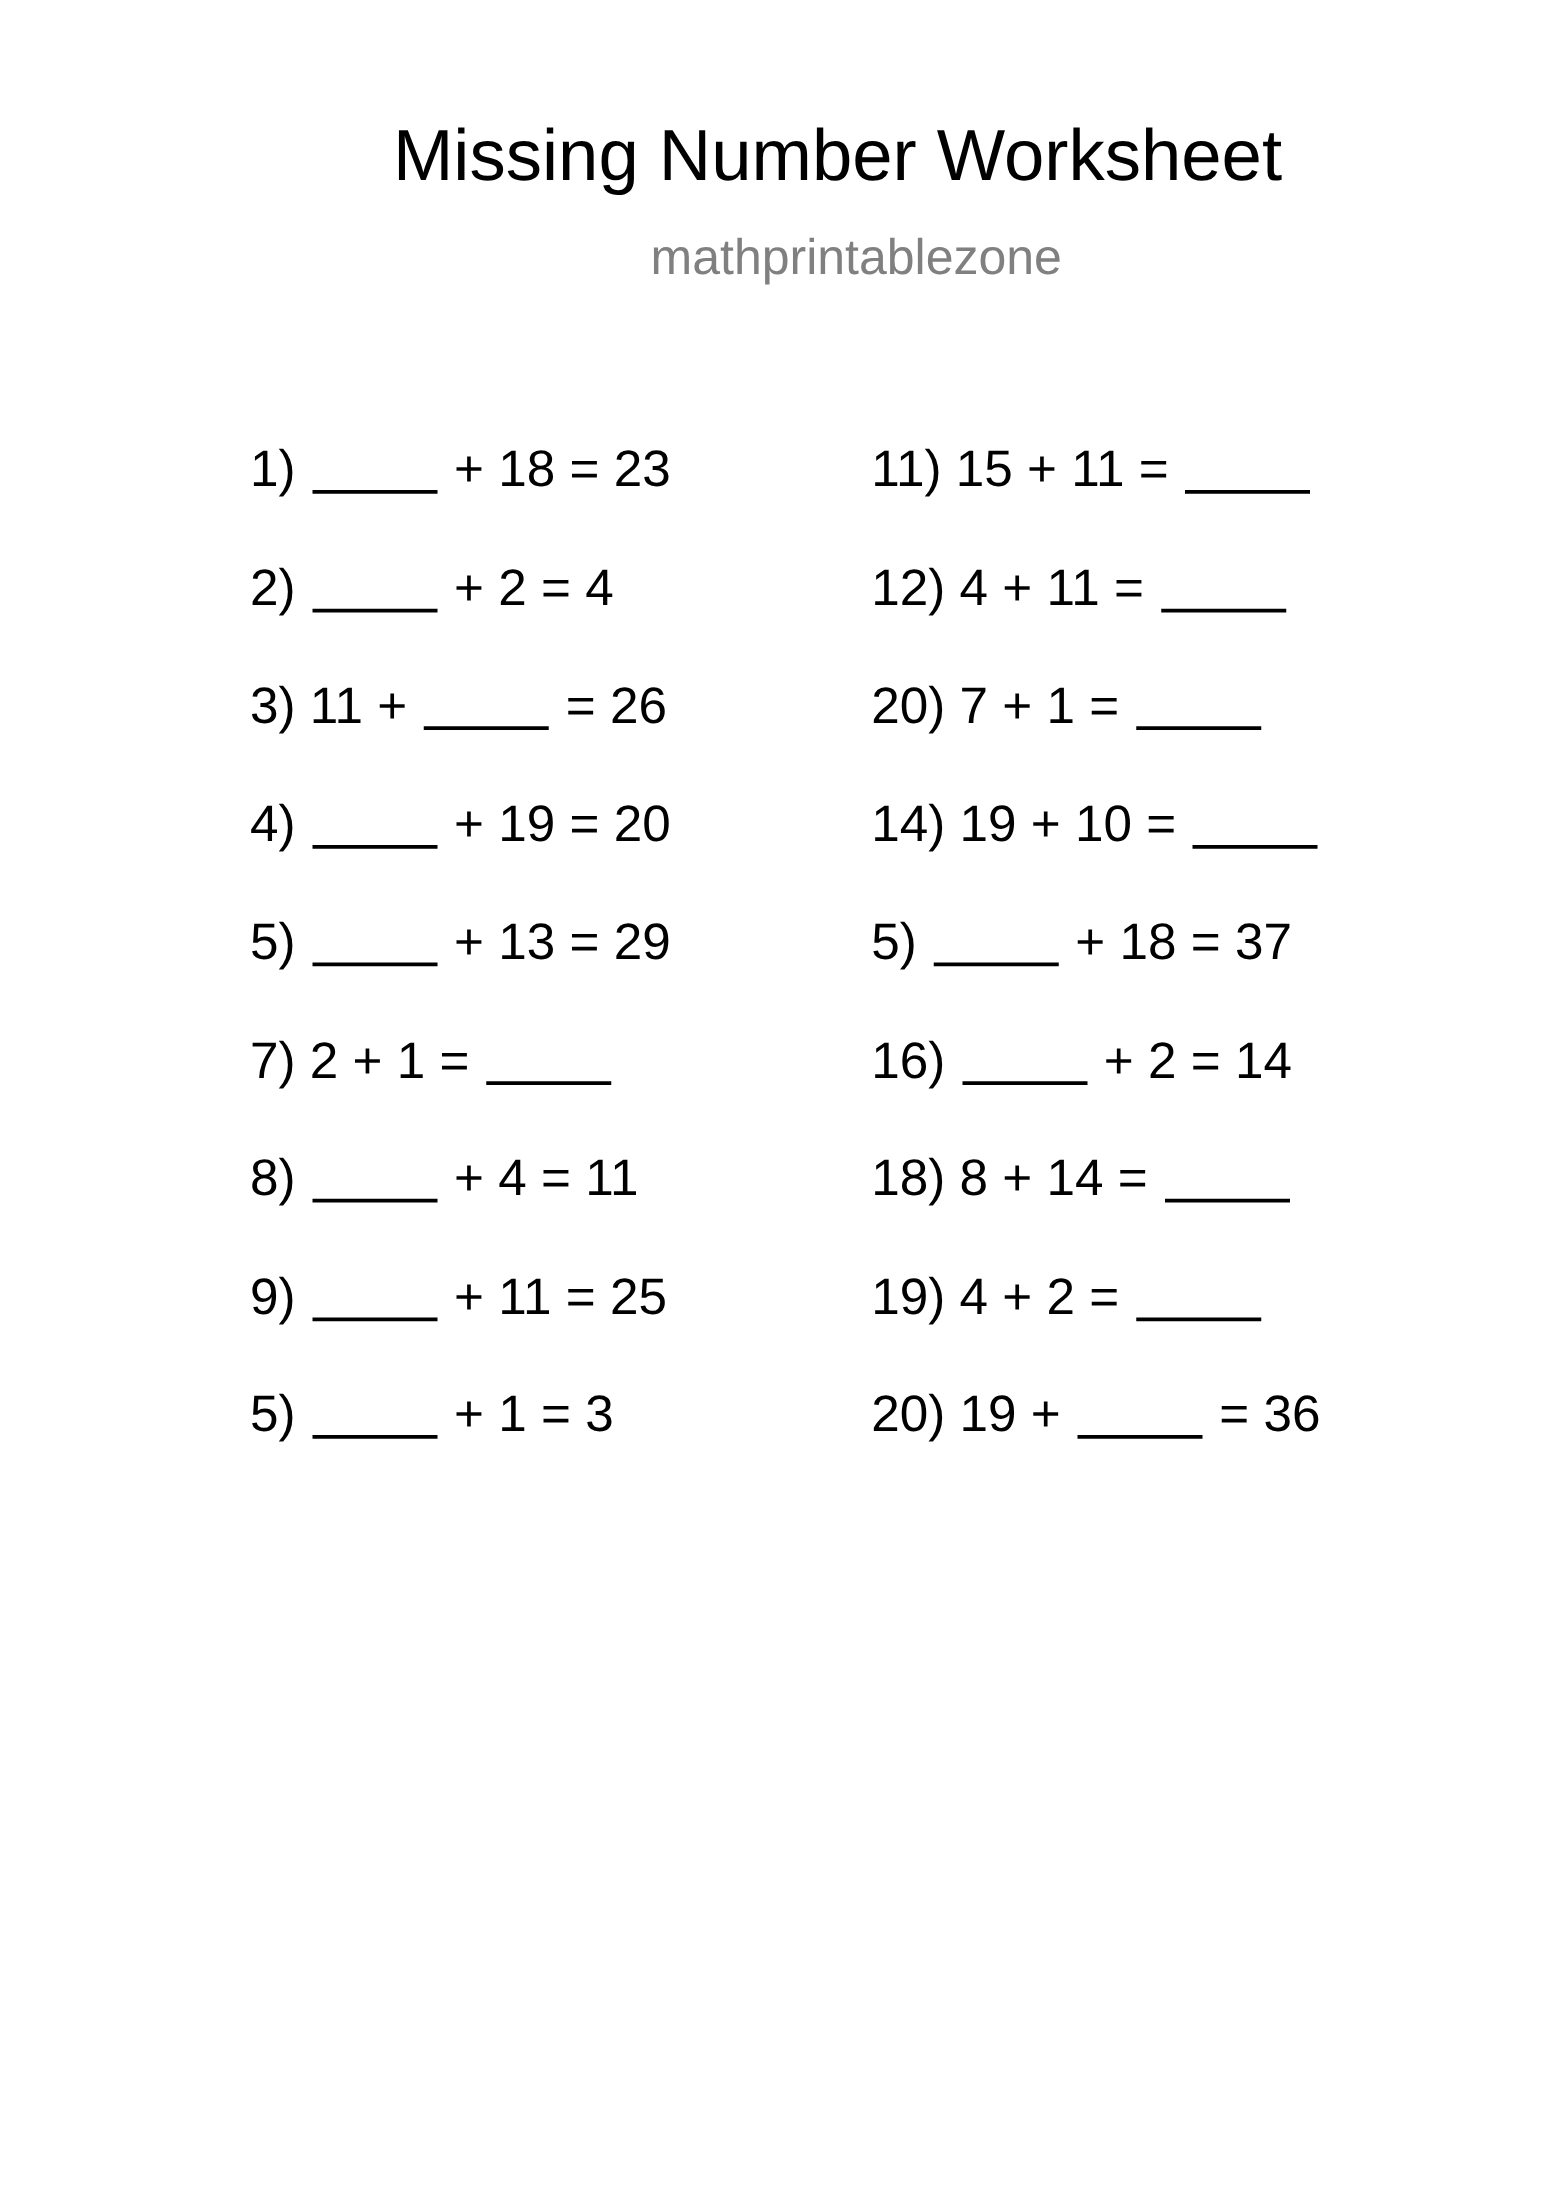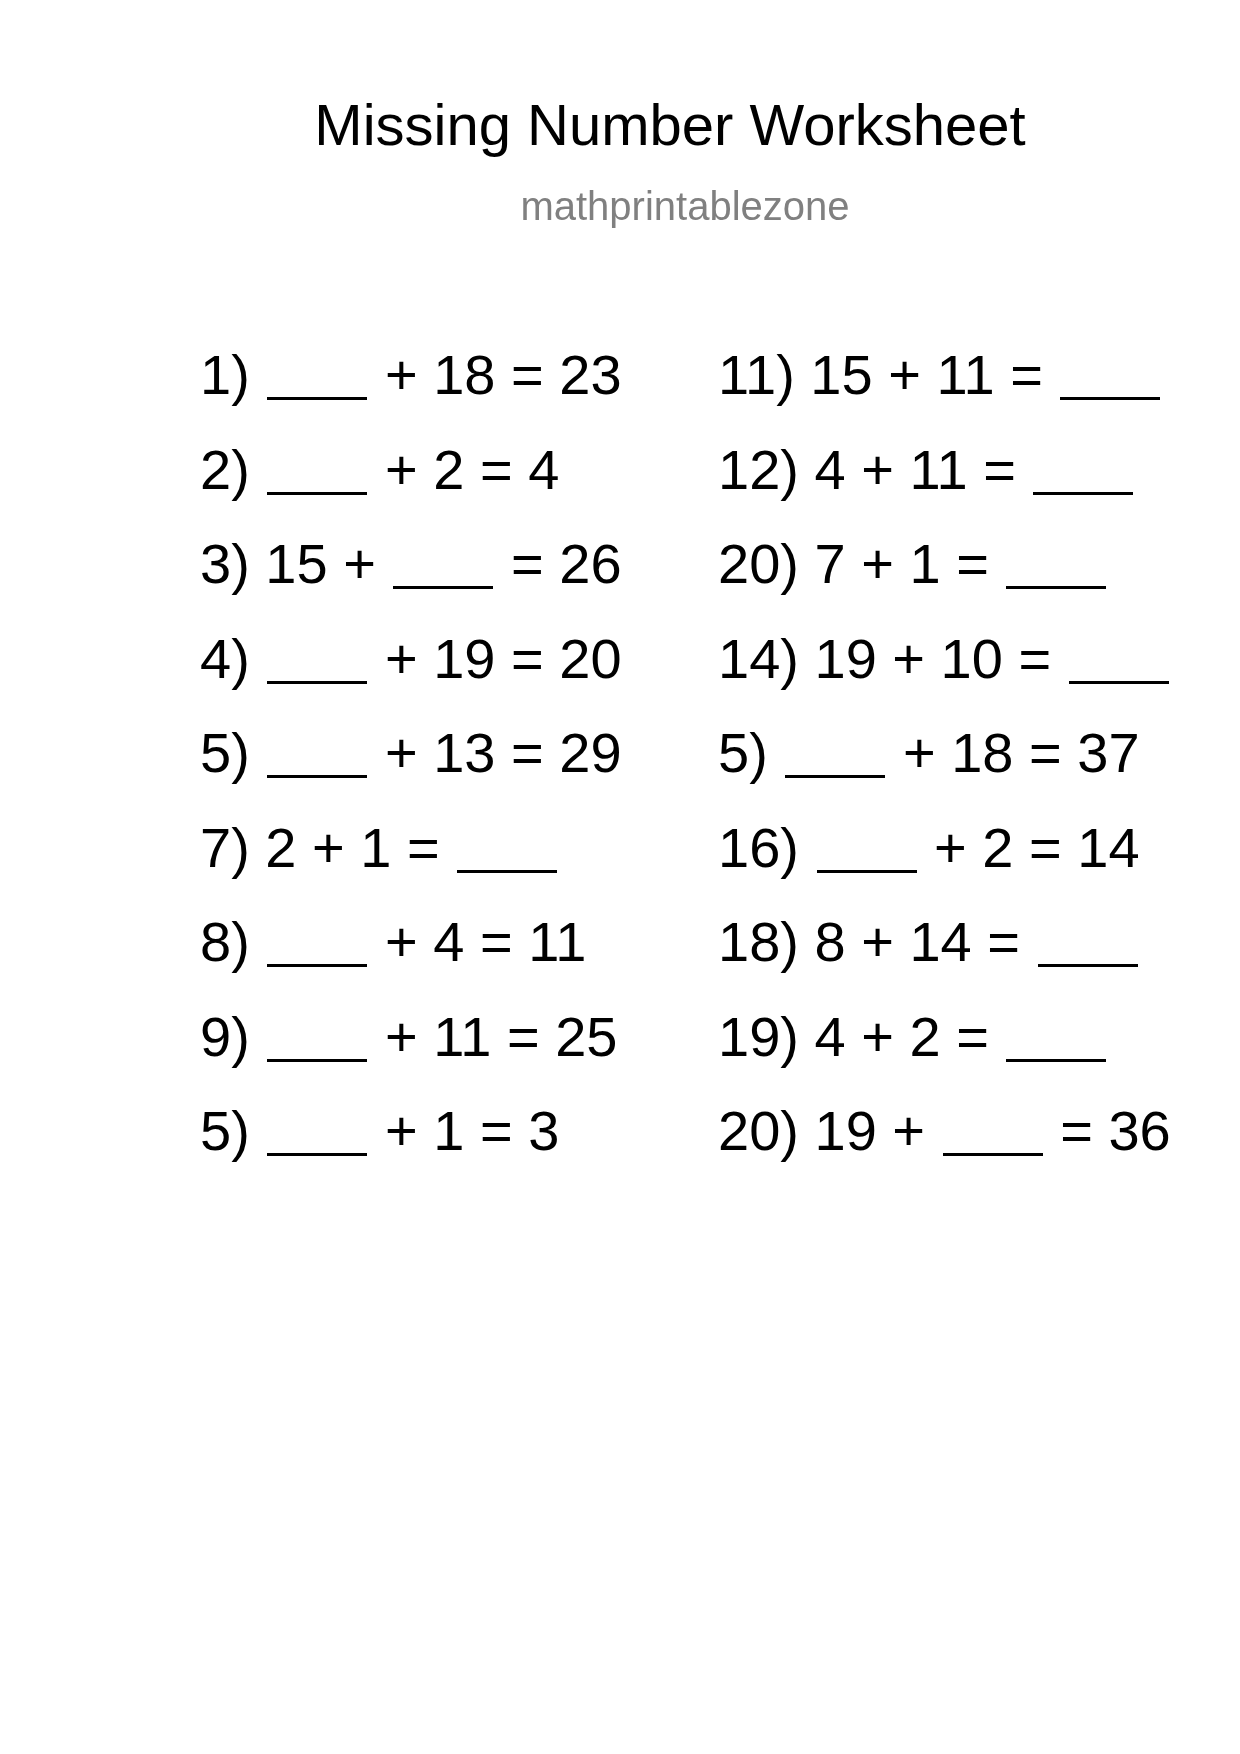--- a/index.html
+++ b/index.html
@@ -4,35 +4,35 @@
   <style>
     html, body { margin: 0; padding: 0; background: #ffffff; }
     body { width: 1240px; height: 1754px; position: relative; overflow: hidden;
            font-family: "Liberation Sans", sans-serif; color: #000; }
     .title { position: absolute; left: 0; width: 1340px; top: 96px; text-align: center;
              font-size: 58px; line-height: 1; letter-spacing: 0px; }
     .subtitle { position: absolute; left: 0; width: 1370px; top: 186px; text-align: center;
                 font-size: 40px; line-height: 1; color: #808080; }
     .col { position: absolute; top: 350px; }
     .col.left { left: 200px; }
-    .col.right { left: 718px; }
-    .problem { height: 94.5px; font-size: 56px; line-height: 50px; white-space: pre; }
+    .col.right { left: 697px; }
+    .problem { height: 94.5px; font-size: 41px; line-height: 50px; white-space: pre; }
     .blank { display: inline-block; width: 100px; border-bottom: 3px solid #000;
              height: 36px; vertical-align: baseline; margin: 0 2px; position: relative; top: 6px; }
   </style>
 </head>
 <body>
 
 <div class="title">Missing Number Worksheet</div>
 <div class="subtitle">mathprintablezone</div>
 
 <div class="col left">
   <div class="problem"><span>1)</span> <span class="blank"></span> <span>+ 18 = 23</span></div>
   <div class="problem"><span>2)</span> <span class="blank"></span> <span>+ 2 = 4</span></div>
-  <div class="problem"><span>3)</span> <span>15 +</span> <span class="blank"></span> <span>= 26</span></div>
+  <div class="problem"><span>3)</span> <span>11 +</span> <span class="blank"></span> <span>= 26</span></div>
   <div class="problem"><span>4)</span> <span class="blank"></span> <span>+ 19 = 20</span></div>
   <div class="problem"><span>5)</span> <span class="blank"></span> <span>+ 13 = 29</span></div>
   <div class="problem"><span>7)</span> <span>2 + 1 =</span> <span class="blank"></span></div>
   <div class="problem"><span>8)</span> <span class="blank"></span> <span>+ 4 = 11</span></div>
   <div class="problem"><span>9)</span> <span class="blank"></span> <span>+ 11 = 25</span></div>
   <div class="problem"><span>5)</span> <span class="blank"></span> <span>+ 1 = 3</span></div>
 </div>
 
 <div class="col right">
   <div class="problem"><span>11)</span> <span>15 + 11 =</span> <span class="blank"></span></div>

